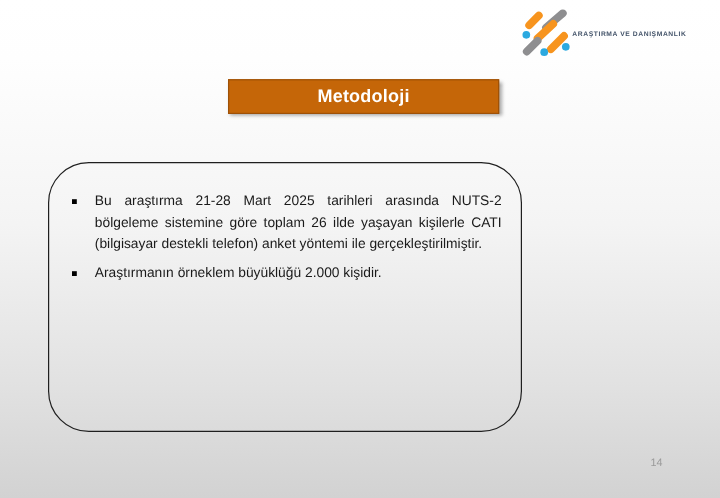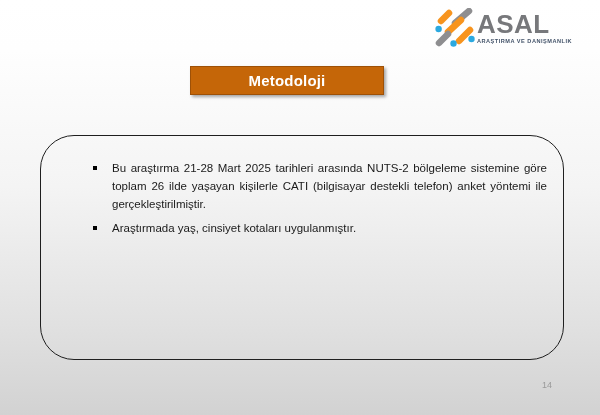--- a/index.html
+++ b/index.html
@@ -45,21 +45,21 @@
     color: #44546a;
     margin-top: 1px;
     white-space: nowrap;
   }
 
   
   .title-box {
     position: absolute;
     left: 190px;
     top: 66px;
-    width: 194px;
+    width: 226px;
     height: 29px;
     box-sizing: border-box;
     background: #c56608;
     border: 1px solid #9e5107;
     box-shadow: 2px 2px 3px rgba(0,0,0,0.35);
     display: flex;
     align-items: center;
     justify-content: center;
   }
   .title-box .title-label {
@@ -67,27 +67,26 @@
     font-size: 15px;
     font-weight: bold;
     letter-spacing: 0.2px;
   }
 
   
   .content-box {
     position: absolute;
     left: 40px;
     top: 135px;
-    width: 524px;
+    width: 395px;
     height: 225px;
     box-sizing: border-box;
     border: 1.5px solid #1f1f1f;
     border-radius: 34px;
     background: transparent;
-    padding-left: 33px;
   }
   ul.bullets {
     margin: 0;
     padding: 23px 16px 0 17px;
     list-style: none;
   }
   ul.bullets li {
     position: relative;
     padding-left: 21px;
     margin-bottom: 6px;
@@ -127,31 +126,30 @@
         <line x1="20" y1="15" x2="34" y2="3" stroke="#8E8E90" stroke-width="6.5"></line>
         <line x1="13" y1="24" x2="26" y2="12" stroke="#F7941E" stroke-width="6.5"></line>
         <line x1="4" y1="35" x2="13" y2="26" stroke="#8E8E90" stroke-width="6.5"></line>
         <line x1="24" y1="33" x2="35" y2="22" stroke="#F7941E" stroke-width="6.5"></line>
       </g>
       <circle cx="3.6" cy="21" r="3.2" fill="#2BA9E0"></circle>
       <circle cx="18.5" cy="35.5" r="3.2" fill="#2BA9E0"></circle>
       <circle cx="36.5" cy="31" r="3.2" fill="#2BA9E0"></circle>
     </svg>
     <div class="logo-text">
-      <span class="logo-name">ASAL</span>
       <span class="logo-sub">ARAŞTIRMA VE DANIŞMANLIK</span>
     </div>
   </div>
 
   <div class="title-box">
     <span class="title-label">Metodoloji</span>
   </div>
 
   <div class="content-box">
     <ul class="bullets">
       <li>Bu araştırma 21-28 Mart 2025 tarihleri arasında NUTS-2 bölgeleme sistemine göre toplam 26 ilde yaşayan kişilerle CATI (bilgisayar destekli telefon) anket yöntemi ile gerçekleştirilmiştir.</li>
-      <li>Araştırmada yaş, cinsiyet kotaları uygulanmıştır.</li>
+      <li>Araştırmanın örneklem büyüklüğü 2.000 kişidir.</li>
     </ul>
   </div>
 
   <div class="page-number">14</div>
 
 </div>
 
 </body></html>

